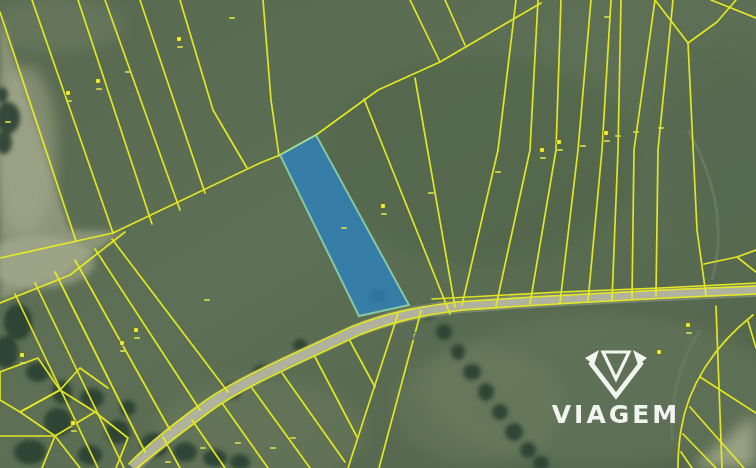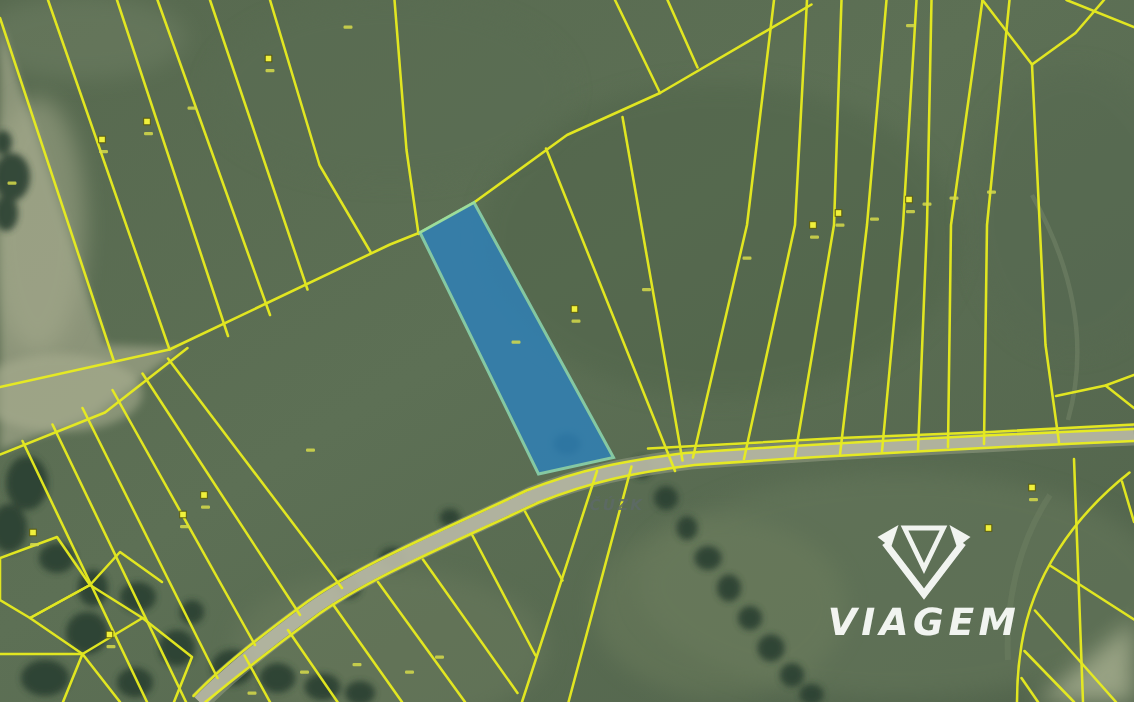--- a/index.html
+++ b/index.html
@@ -1,19 +1,18 @@
 <!DOCTYPE html>
 <html><head>
 <meta charset="utf-8">
 <style>
   html,body{margin:0;padding:0;background:#222;}
   .stage{
     position:relative;width:756px;height:468px;overflow:hidden;
     font-family:"DejaVu Sans","Liberation Sans",sans-serif;
-    font-style:italic;
   }
   .stage svg{display:block;}
   text{user-select:none;}
   .wordmark{
     font-weight:bold;letter-spacing:3px;font-size:25px;
     paint-order:stroke;
   }
   .attribution{
     font-weight:bold;letter-spacing:1.5px;font-size:10px;opacity:.85;
   }

